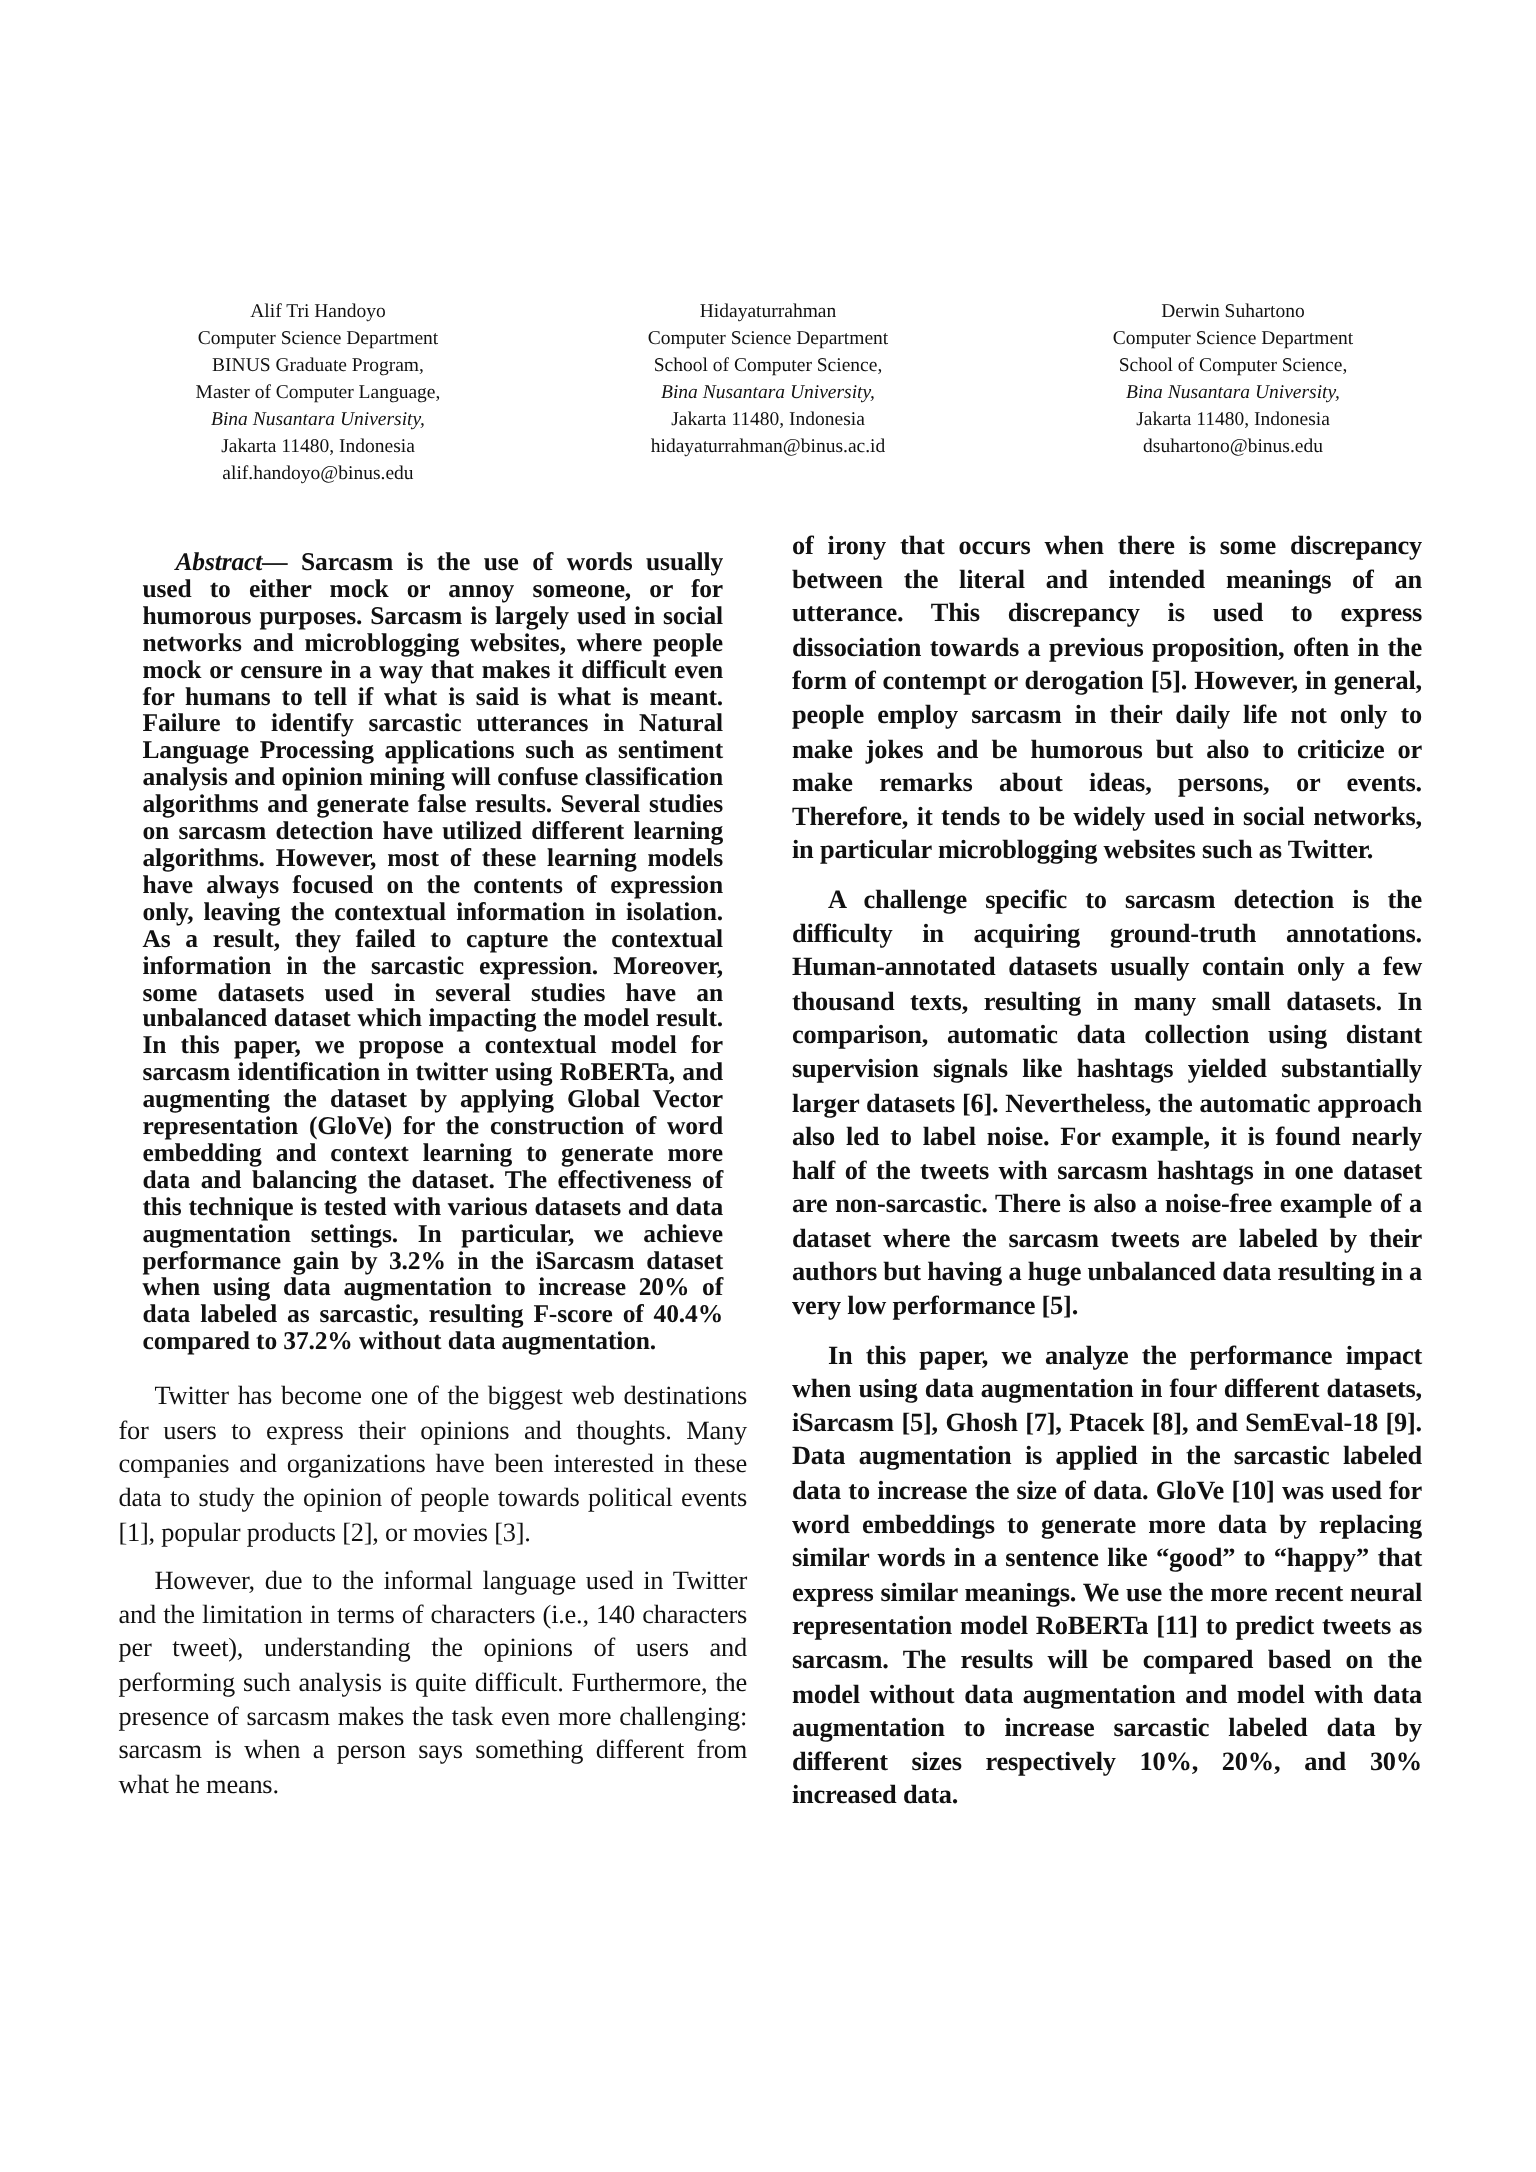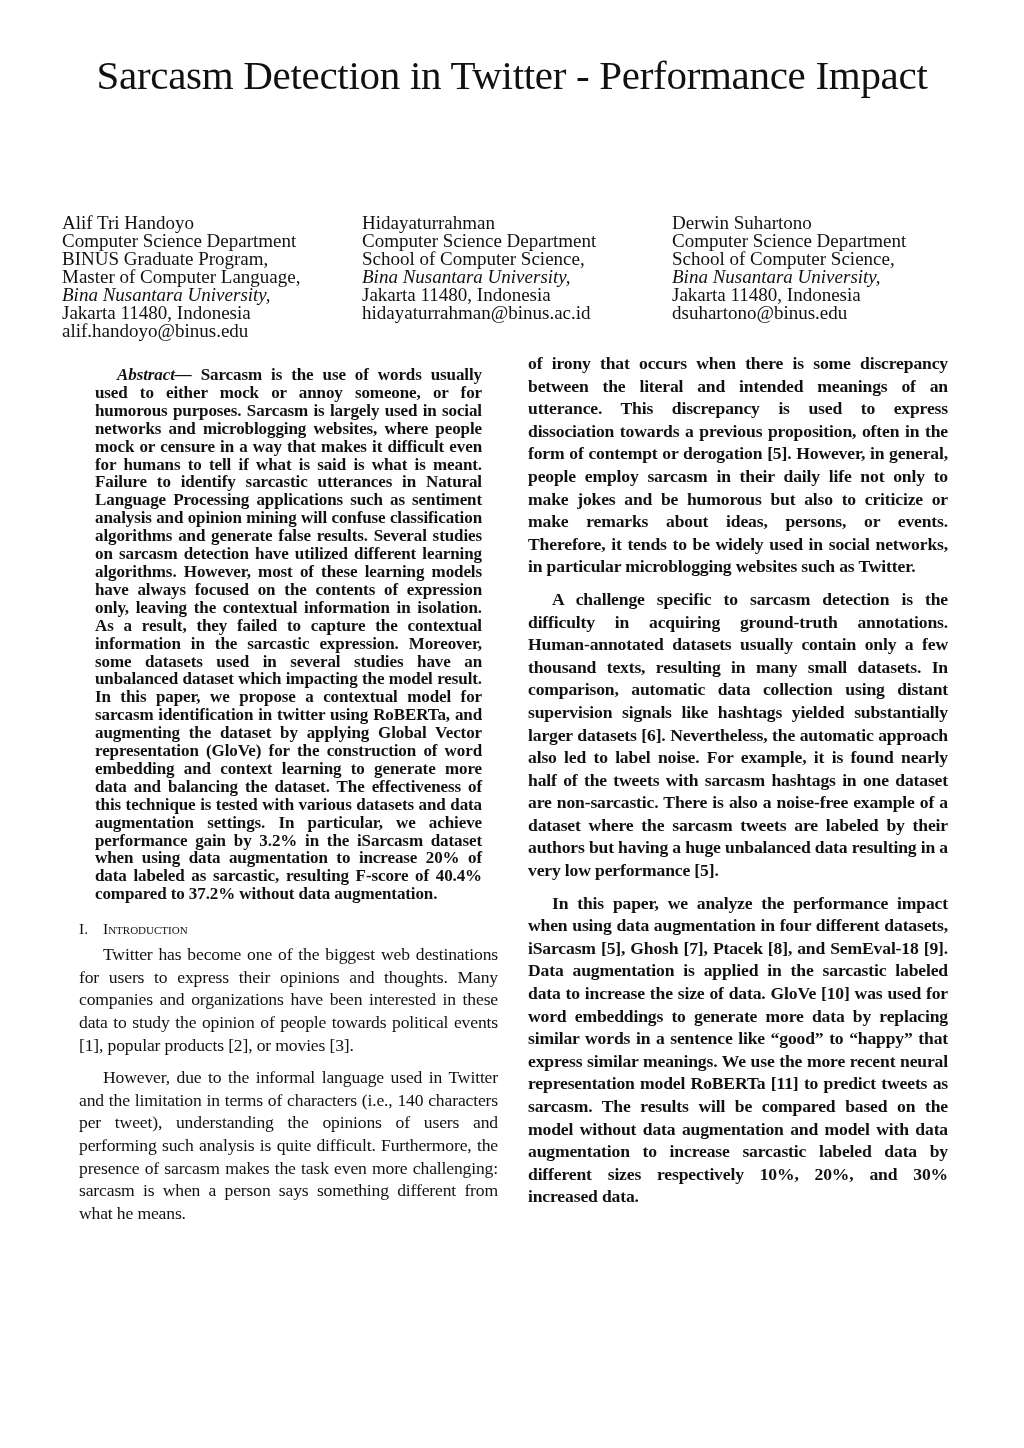--- a/index.html
+++ b/index.html
@@ -9,22 +9,22 @@
     }
     .title {
       position: absolute; left: 60px; top: 50px; width: 904px;
       text-align: center; font-size: 41px; line-height: 50px; font-weight: normal;
       letter-spacing: -0.3px; margin: 0;
     }
     .authors {
       position: absolute; top: 198px; left: 60px; width: 904px; height: 130px;
     }
     .author {
-      position: absolute; top: 16px; width: 300px; text-align: left;
-      font-size: 19px; line-height: 18px;
+      position: absolute; top: 0; width: 300px; text-align: center;
+      font-size: 13px; line-height: 18px;
     }
     .author.a1 { left: 2px; }
     .author.a2 { left: 302px; }
     .author.a3 { left: 612px; }
     .author .it { font-style: italic; }
 
     .col { position: absolute; text-align: justify; }
     .col-left { left: 79px; top: 350px; width: 419px; }
     .col-right { left: 528px; top: 352px; width: 420px; font-weight: bold; }
 
@@ -47,21 +47,21 @@
     .para {
       font-size: 17.6px; line-height: 22.6px; margin: 0 0 10px 0; text-indent: 24px;
       letter-spacing: -0.15px;
     }
     .para.cont { text-indent: 0; }
   </style>
 </head>
 <body>
 
 <h1 class="title">
-  <span>Sarcasm Detection in Twitter - Performance Impact</span><br>
+  <br>
 </h1>
 
 <div class="authors">
   <div class="author a1">
     <div>Alif Tri Handoyo</div>
     <div>Computer Science Department</div>
     <div>BINUS Graduate Program,</div>
     <div>Master of Computer Language,</div>
     <div class="it">Bina Nusantara University,</div>
     <div>Jakarta 11480, Indonesia</div>
@@ -80,23 +80,20 @@
     <div>Computer Science Department</div>
     <div>School of Computer Science,</div>
     <div class="it">Bina Nusantara University,</div>
     <div>Jakarta 11480, Indonesia</div>
     <div>dsuhartono@binus.edu</div>
   </div>
 </div>
 
 <div class="col col-left">
   <p class="abstract"><span class="label">Abstract—</span><span> Sarcasm is the use of words usually used to either mock or annoy someone, or for humorous purposes. Sarcasm is largely used in social networks and microblogging websites, where people mock or censure in a way that makes it difficult even for humans to tell if what is said is what is meant. Failure to identify sarcastic utterances in Natural Language Processing applications such as sentiment analysis and opinion mining will confuse classification algorithms and generate false results. Several studies on sarcasm detection have utilized different learning algorithms. However, most of these learning models have always focused on the contents of expression only, leaving the contextual information in isolation. As a result, they failed to capture the contextual information in the sarcastic expression. Moreover, some datasets used in several studies have an unbalanced dataset which impacting the model result. In this paper, we propose a contextual model for sarcasm identification in twitter using RoBERTa, and augmenting the dataset by applying Global Vector representation (GloVe) for the construction of word embedding and context learning to generate more data and balancing the dataset. The effectiveness of this technique is tested with various datasets and data augmentation settings. In particular, we achieve performance gain by 3.2% in the iSarcasm dataset when using data augmentation to increase 20% of data labeled as sarcastic, resulting F-score of 40.4% compared to 37.2% without data augmentation.</span></p>
-  <h2 class="section-heading">
-    <span class="num">I.</span><span class="sc">Introduction</span>
-  </h2>
   <p class="para">Twitter has become one of the biggest web destinations for users to express their opinions and thoughts. Many companies and organizations have been interested in these data to study the opinion of people towards political events [1], popular products [2], or movies [3].</p>
   <p class="para">However, due to the informal language used in Twitter and the limitation in terms of characters (i.e., 140 characters per tweet), understanding the opinions of users and performing such analysis is quite difficult. Furthermore, the presence of sarcasm makes the task even more challenging: sarcasm is when a person says something different from what he means.</p>
 </div>
 
 <div class="col col-right">
   <p class="para cont">of irony that occurs when there is some discrepancy between the literal and intended meanings of an utterance. This discrepancy is used to express dissociation towards a previous proposition, often in the form of contempt or derogation [5]. However, in general, people employ sarcasm in their daily life not only to make jokes and be humorous but also to criticize or make remarks about ideas, persons, or events. Therefore, it tends to be widely used in social networks, in particular microblogging websites such as Twitter.</p>
   <p class="para">A challenge specific to sarcasm detection is the difficulty in acquiring ground-truth annotations. Human-annotated datasets usually contain only a few thousand texts, resulting in many small datasets. In comparison, automatic data collection using distant supervision signals like hashtags yielded substantially larger datasets [6]. Nevertheless, the automatic approach also led to label noise. For example, it is found nearly half of the tweets with sarcasm hashtags in one dataset are non-sarcastic. There is also a noise-free example of a dataset where the sarcasm tweets are labeled by their authors but having a huge unbalanced data resulting in a very low performance [5].</p>
   <p class="para">In this paper, we analyze the performance impact when using data augmentation in four different datasets, iSarcasm [5], Ghosh [7], Ptacek [8], and SemEval-18 [9]. Data augmentation is applied in the sarcastic labeled data to increase the size of data. GloVe [10] was used for word embeddings to generate more data by replacing similar words in a sentence like “good” to “happy” that express similar meanings. We use the more recent neural representation model RoBERTa [11] to predict tweets as sarcasm. The results will be compared based on the model without data augmentation and model with data augmentation to increase sarcastic labeled data by different sizes respectively 10%, 20%, and 30% increased data.</p>
 </div>
 

